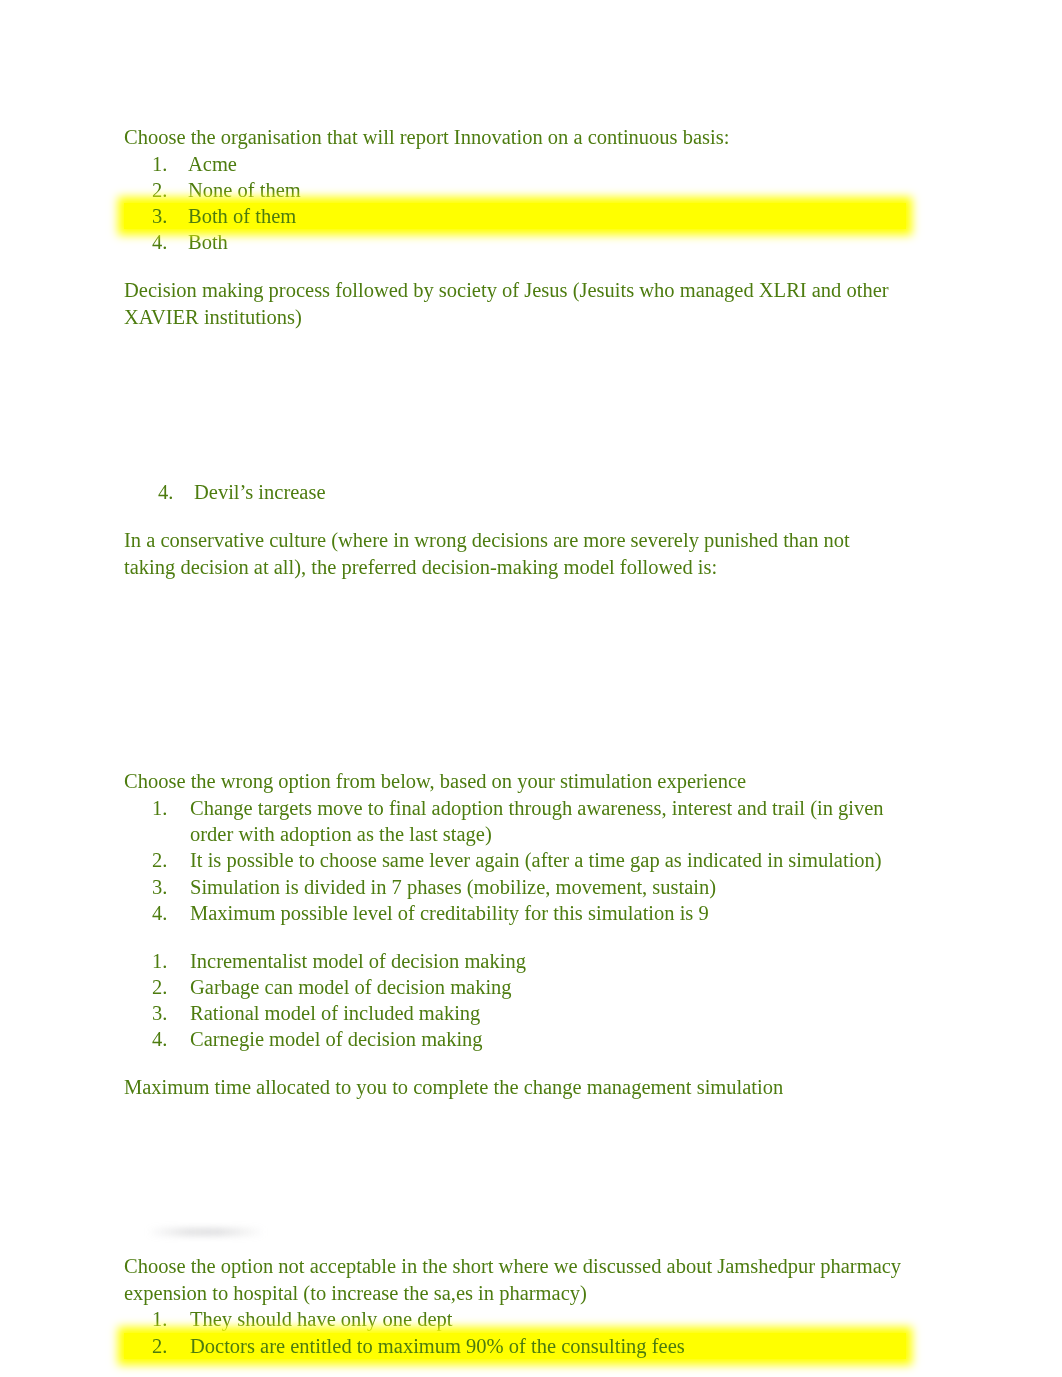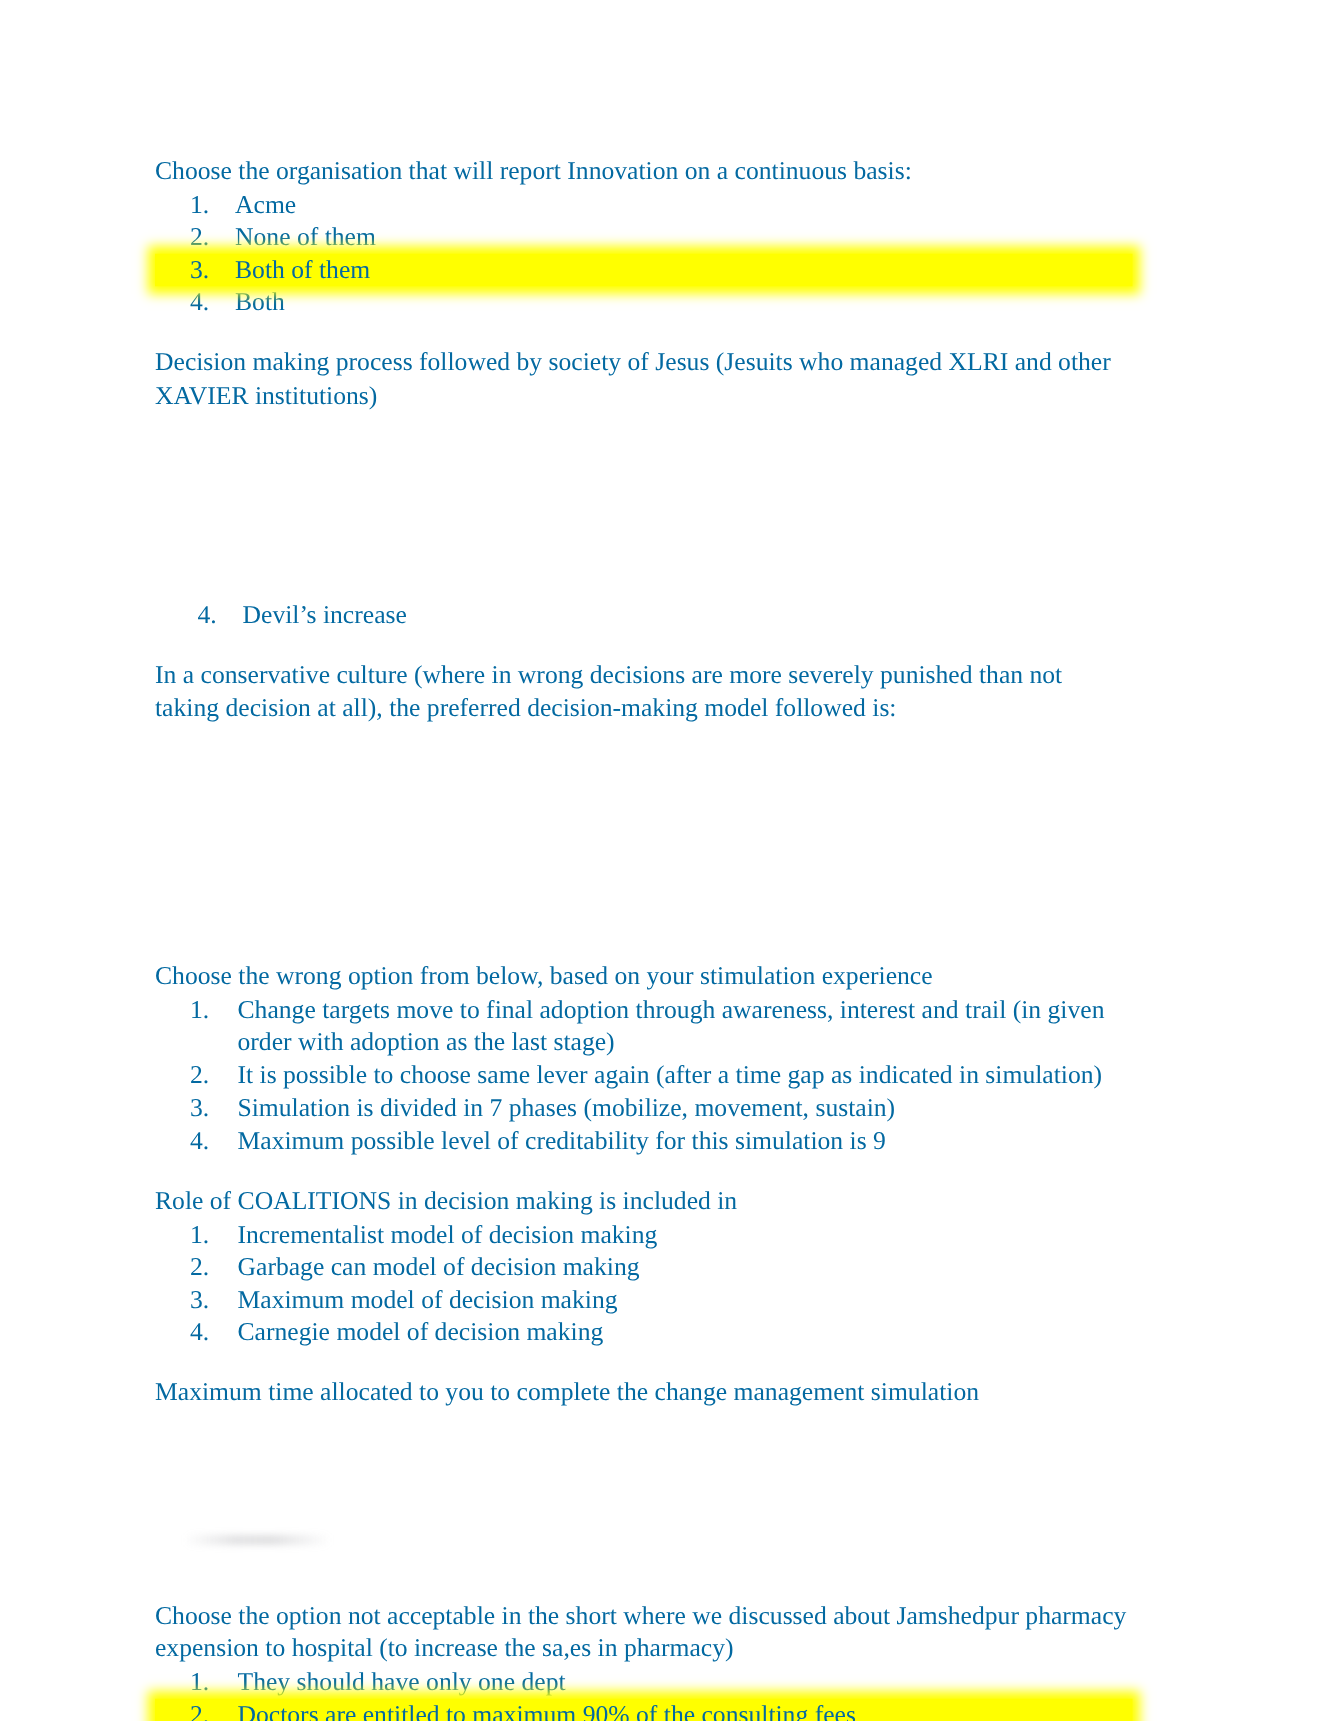--- a/index.html
+++ b/index.html
@@ -8,21 +8,21 @@
     padding: 0;
     background: #ffffff;
   }
   .page {
     position: relative;
     width: 1036px;
     height: 1377px;
     background: #ffffff;
     overflow: hidden;
     font-family: "Liberation Serif", "DejaVu Serif", serif;
-    color: #0369a1;
+    color: #4d7c0f;
     box-sizing: border-box;
   }
   .content {
     position: absolute;
     left: 124px;
     top: 124px;
     width: 782px;
   }
   .para {
     font-size: 20.5px;
@@ -155,30 +155,29 @@
         </li>
         <li>
           <span class="num">4.</span><span>Maximum possible level of creditability for this simulation is 9</span>
         </li>
       </ol>
     </div>
 
     <div class="gap-sm"></div>
 
     <div>
-      <p class="para">Role of COALITIONS in decision making is included in</p>
       <ol class="olist wide">
         <li>
           <span class="num">1.</span><span>Incrementalist model of decision making</span>
         </li>
         <li>
           <span class="num">2.</span><span>Garbage can model of decision making</span>
         </li>
         <li>
-          <span class="num">3.</span><span>Maximum model of decision making</span>
+          <span class="num">3.</span><span>Rational model of included making</span>
         </li>
         <li>
           <span class="num">4.</span><span>Carnegie model of decision making</span>
         </li>
       </ol>
     </div>
 
     <div class="gap-sm"></div>
 
     <div>

